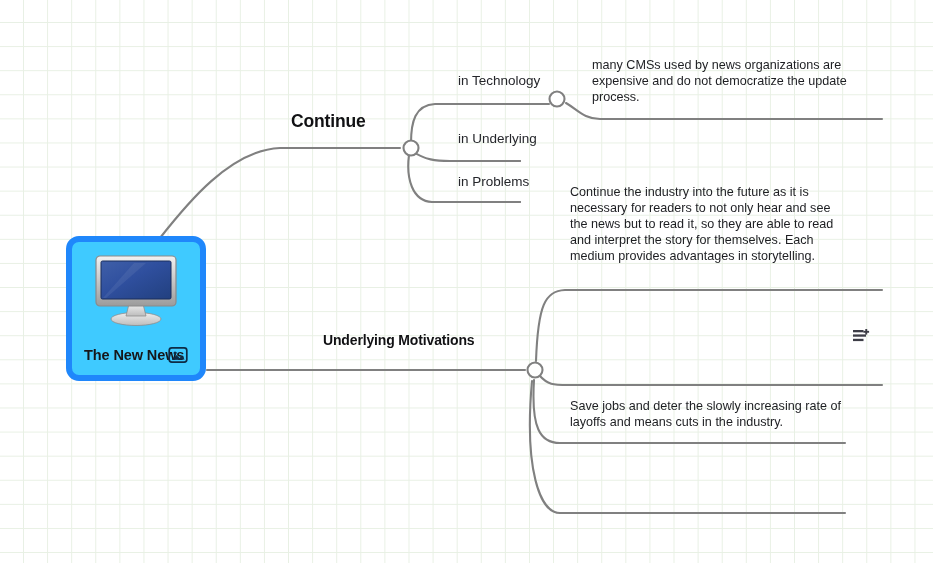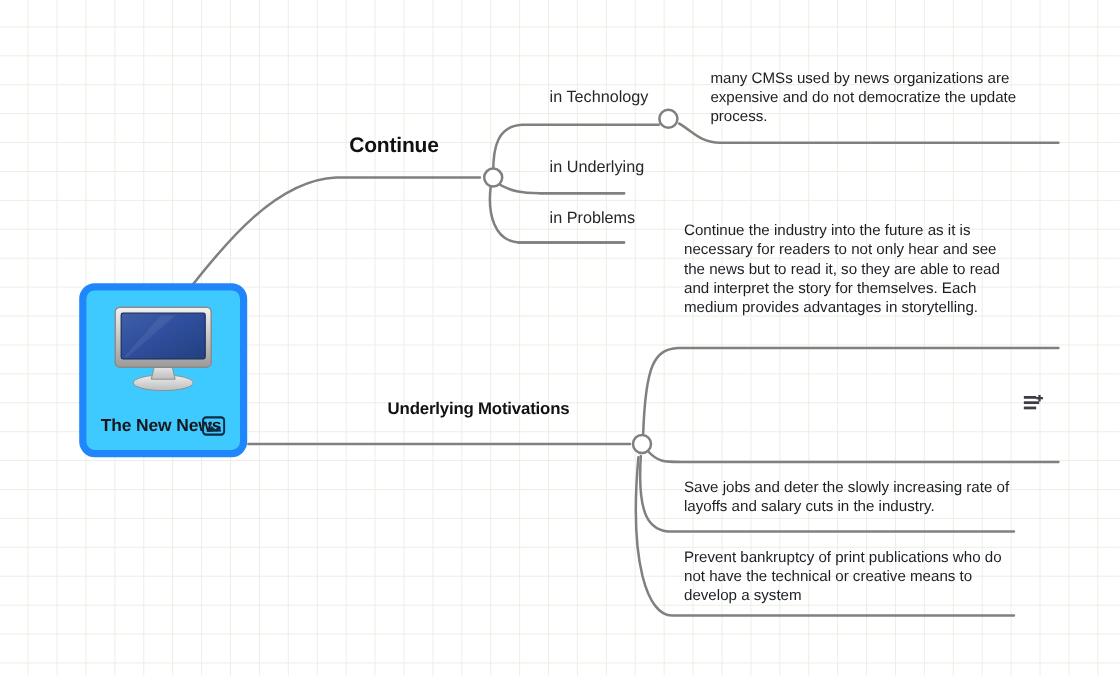--- a/index.html
+++ b/index.html
@@ -193,23 +193,22 @@
 
   <div class="sub-label" id="sub-processes">in Underlying</div>
 
   <div class="sub-label" id="sub-systems">in Problems</div>
 
   <div class="note" id="note-cms">many CMSs used by news organizations are expensive and do not democratize the update process.</div>
 
   <div class="note" id="note-continue">Continue the industry into the future as it is necessary for readers to not only hear and see the news but to read it, so they are able to read and interpret the story for themselves. Each medium provides advantages in storytelling.</div>
 
 
-  <div class="note" id="note-save-jobs">Save jobs and deter the slowly increasing rate of layoffs and salary cuts in the industry.</div>
-
-  <div class="note" id="note-bankruptcy">Prevent bankruptcy of print publications who do not have the technical or creative means to develop a system</div>
+  <div class="note" id="note-save-jobs">Save jobs and deter the slowly increasing rate of layoffs and means cuts in the industry.</div>
+
 
   <svg class="note-icon" viewBox="0 0 17 15" xmlns="http://www.w3.org/2000/svg">
     <rect x="0" y="1" width="10.5" height="2.3" fill="#3d3d46"></rect>
     <rect x="0" y="5.4" width="13" height="2.3" fill="#3d3d46"></rect>
     <rect x="0" y="9.8" width="10.5" height="2.3" fill="#3d3d46"></rect>
     <rect x="12.3" y="0" width="1.9" height="5.6" fill="#3d3d46"></rect>
     <rect x="10.4" y="1.85" width="5.7" height="1.9" fill="#3d3d46"></rect>
   </svg>
 
 </div>

